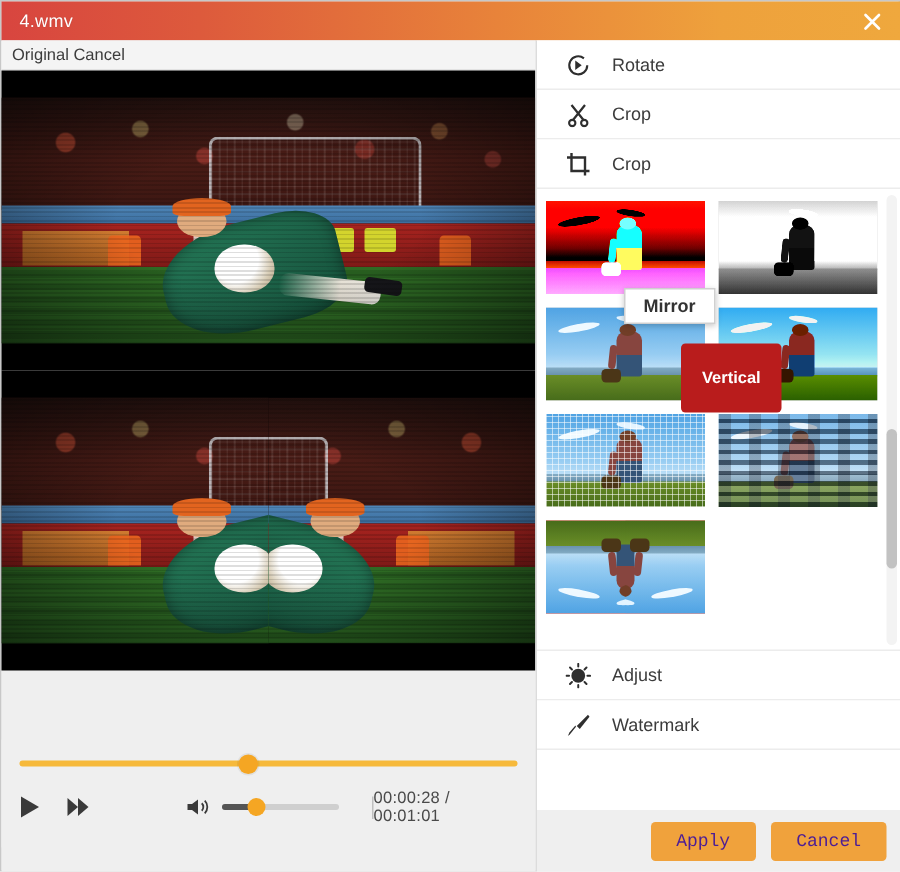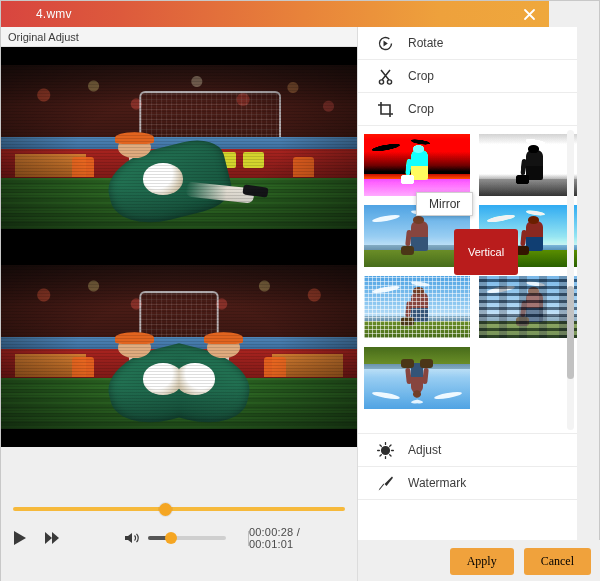--- a/index.html
+++ b/index.html
@@ -12,23 +12,23 @@
   #app {
     position: relative;
     width: 600px; height: 581px;
     background: #efefef;
     border: 1px solid #c8c8c8;
   }
 
   
   .titlebar {
     position: absolute; left: 0; top: 0;
-    width: 548px; height: 26px;
+    width: 600px; height: 26px;
     background: linear-gradient(to right, #d8453f 0%, #dd5a3c 22%, #e8833a 55%, #eea13c 80%, #efa83d 100%);
-    display: flex; align-items: center; padding-left: 23px;
+    display: flex; align-items: center;
   }
   .title-text {
     color: #fff; font-size: 12px; margin-left: 12px;
     letter-spacing: .2px; text-shadow: 0 0 1px rgba(0,0,0,.15);
   }
   .close-btn {
     position: absolute; right: 0; top: 0;
     width: 40px; height: 26px;
     display: flex; align-items: center; justify-content: center;
     cursor: pointer;
@@ -206,21 +206,21 @@
   }
   .divider { width: 1px; height: 15px; background: #bfbfbf; margin-left: 22px; }
   .time {
     margin-left: auto; font-size: 11px; color: #4a4a4a;
     font-family: "Liberation Sans", sans-serif; letter-spacing: .2px;
   }
 
   
   .right {
     position: absolute; left: 356px; top: 26px;
-    width: 220px; height: 555px;
+    width: 244px; height: 555px;
     background: #fff;
     border-left: 1px solid #dcdcdc;
   }
   .menu-item {
     display: flex; align-items: center;
     height: 33px; padding-left: 16px;
     border-bottom: 1px solid #ececec;
     font-size: 12px; color: #3c3c3c;
     cursor: pointer; background: #fff;
   }
@@ -229,20 +229,21 @@
     margin-right: 12px;
   }
   .menu-item.active { background: #3b3b3b; color: #fff; border-bottom-color: #3b3b3b; }
 
   .effects {
     position: relative;
     height: 308px;
     background: #fff;
     overflow: hidden;
     border-bottom: 1px solid #ececec;
+    font-weight: bold;
   }
   .grid {
     display: grid;
     grid-template-columns: 106px 106px;
     gap: 9px;
     padding: 8px 0 0 6px;
   }
   .thumb-cell {
     position: relative; width: 106px; height: 62px;
     overflow: hidden; cursor: pointer;
@@ -317,43 +318,43 @@
   }
 
   .footer {
     position: absolute; left: 0; bottom: 0;
     width: 243px; height: 42px;
     background: #efefef;
     display: flex; align-items: center; justify-content: flex-end;
     padding-right: 10px; gap: 10px;
   }
   .fbtn {
-    background: #f0a23c; color: #000000; font-size: 12px;
+    background: #f0a23c; color: #4c1d95; font-size: 12px;
     border: none; border-radius: 3px;
     padding: 6px 17px; cursor: pointer;
-    font-family: Liberation Serif, serif;
+    font-family: Liberation Mono, monospace;
   }
 </style>
 </head>
 <body>
 
 <div id="app">
 
   <div class="titlebar">
     <span class="title-text">4.wmv</span>
     <div class="close-btn">
       <svg width="13" height="13" viewBox="0 0 13 13">
         <path d="M2 2 L11 11 M11 2 L2 11" stroke="#fff" stroke-width="1.8" fill="none" stroke-linecap="round"></path>
       </svg>
     </div>
   </div>
 
   <div class="left">
 
-    <div class="preview-label">Original Adjust</div>
+    <div class="preview-label">Original Cancel</div>
     <div class="video">
       <div class="frame">
         <div class="scene">
           <div class="crowd"></div>
           <div class="goal"></div>
           <div class="bluebar"></div>
           <div class="boards"></div>
           <div class="bench"></div>
           <div class="bench2"></div>
           <div class="exit"></div>

